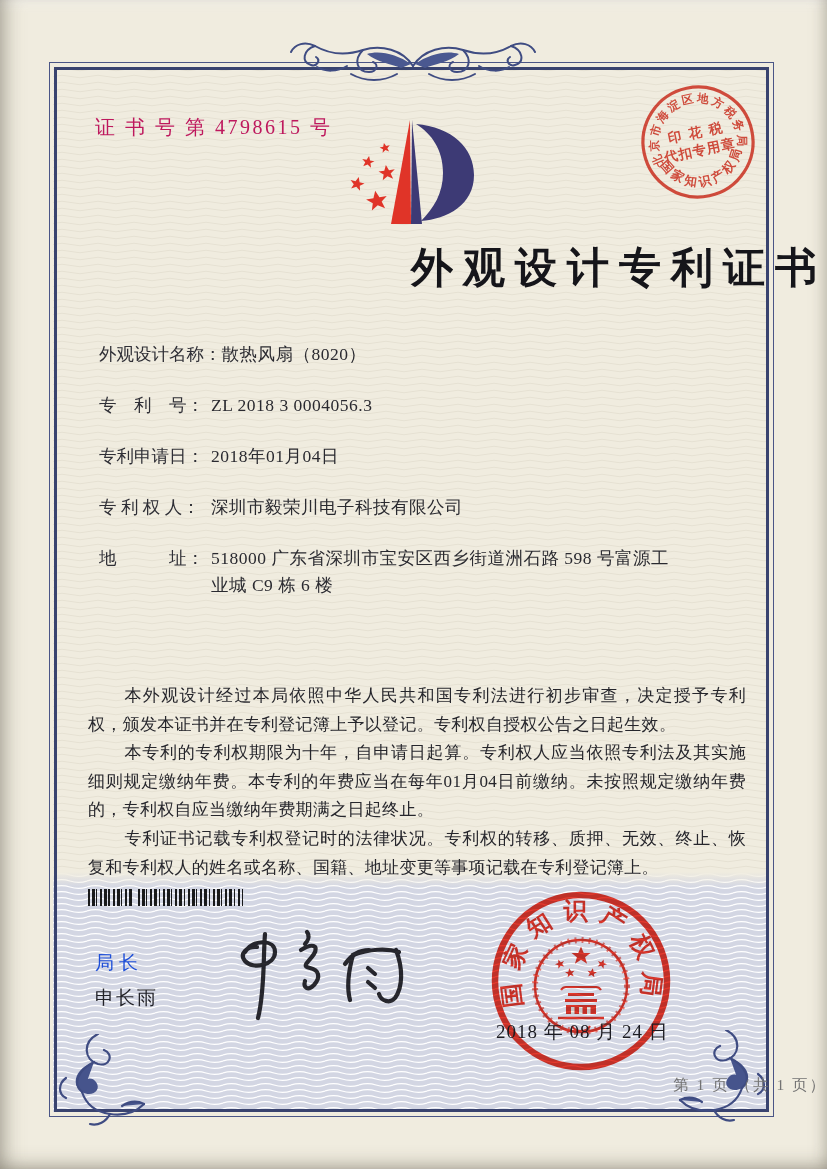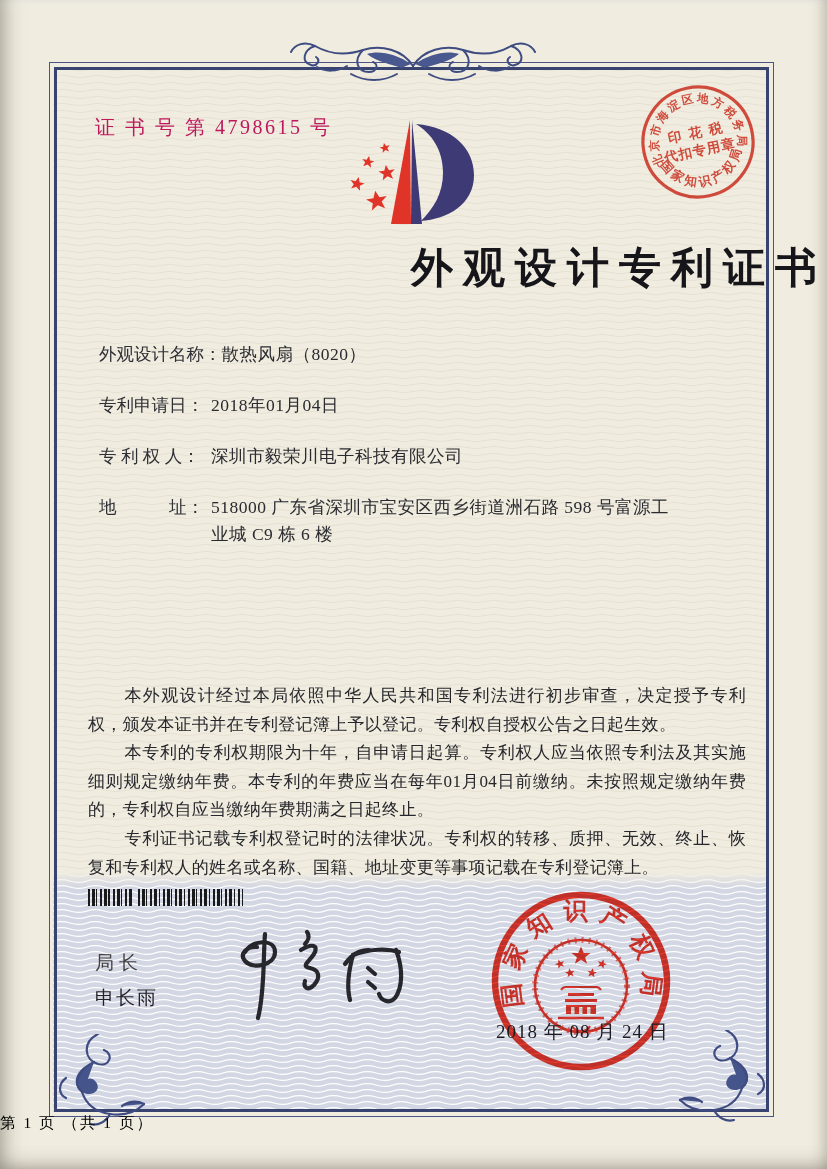--- a/index.html
+++ b/index.html
@@ -31,26 +31,26 @@
   .grant2{position:absolute;left:372px;top:0;display:flex;}
   .paras{left:88px;top:682px;width:658px;font-size:17px;line-height:28.6px;
     text-align:justify;color:#26262c;}
   .paras p{margin:0;text-indent:2.15em;letter-spacing:.3px;}
   .barcode{left:88px;top:889px;width:155px;height:17px;
     background:
       repeating-linear-gradient(90deg,#1d1d1d 0 1.5px,transparent 1.5px 3.5px,
         #1d1d1d 3.5px 6.5px,transparent 6.5px 8px,
         #1d1d1d 8px 9px,transparent 9px 12.5px);
   }
-  .director{left:95px;top:950px;font-size:19px;letter-spacing:5px;color:#404040;text-align:right;}
+  .director{left:95px;top:950px;font-size:19px;letter-spacing:5px;color:#1d4ed8;text-align:right;}
   .director2{left:95px;top:985px;font-size:19px;letter-spacing:2px;color:#222228;}
   .sealdate{left:496px;top:1019px;width:176px;font-size:19px;
     letter-spacing:1px;color:#1c1c22;z-index:8;}
-  .footer{left:0;right:0;top:1075px;text-align:left;font-size:15.5px;
-    letter-spacing:2px;color:#000000;margin-top:38px;}
+  .footer{left:0;right:0;top:1075px;text-align:right;font-size:15.5px;
+    letter-spacing:2px;color:#737373;}
   .ink{mix-blend-mode:multiply;}
   svg text{font-family:"Liberation Serif","DejaVu Serif",serif;}
 </style>
 </head>
 <body>
 
 <div class="canvas">
 
   <svg class="abs" style="left:53px;top:66px;" width="716" height="1046">
     <defs>
@@ -139,20 +139,24 @@
       <use href="#lstar" transform="translate(47,89) scale(1.05) rotate(-10)"></use>
     </g>
   </svg>
 
   <div class="abs title">外观设计专利证书</div>
 
   <div class="abs fields">
     <div class="frow">
       <span class="flabel">外观设计名称：</span>
       <span class="fvalue">散热风扇（8020）</span>
+    </div>
+    <div class="frow">
+      <span class="flabel">专　利　号：</span>
+      <span class="fvalue">ZL 2018 3 0004056.3</span>
     </div>
     <div class="frow">
       <span class="flabel">专利申请日：</span>
       <span class="fvalue">2018年01月04日</span>
     </div>
     <div class="frow">
       <span class="flabel">专 利 权 人：</span>
       <span class="fvalue">深圳市毅荣川电子科技有限公司</span>
     </div>
     <div class="frow addr">

